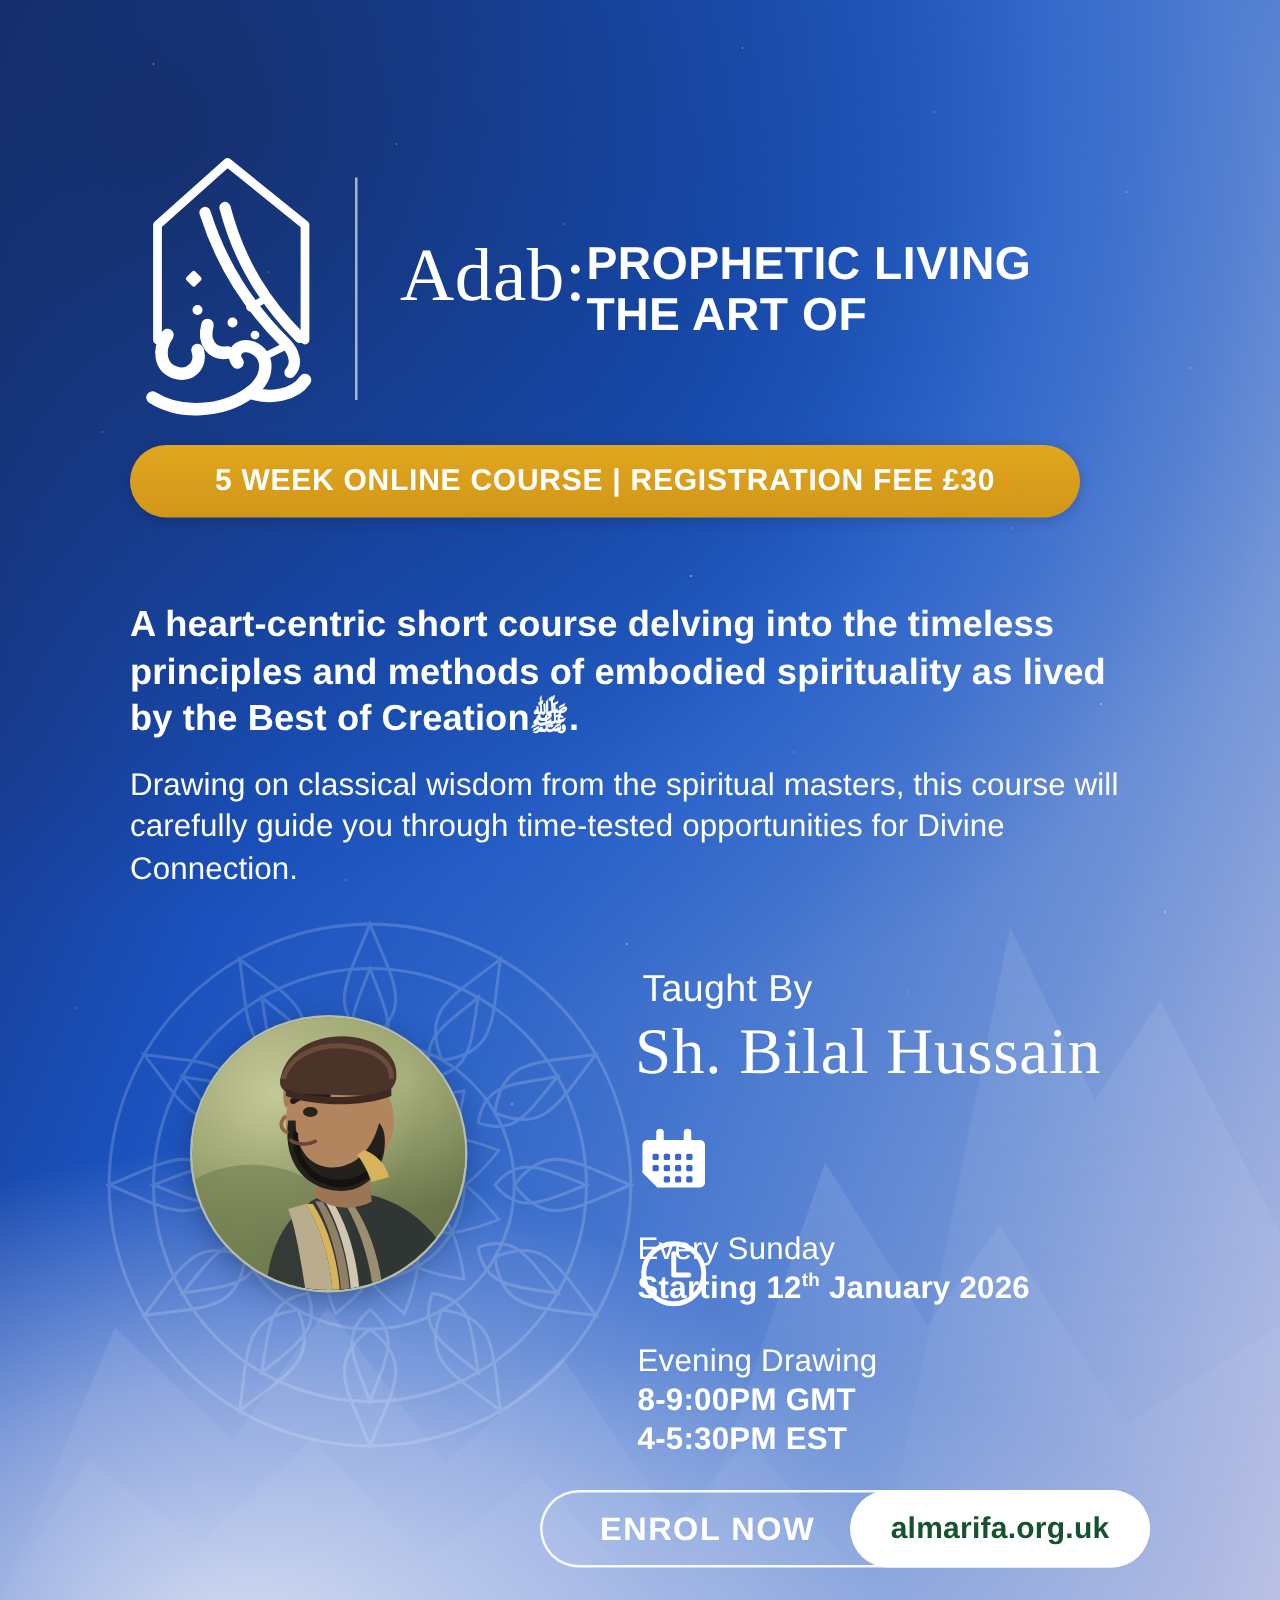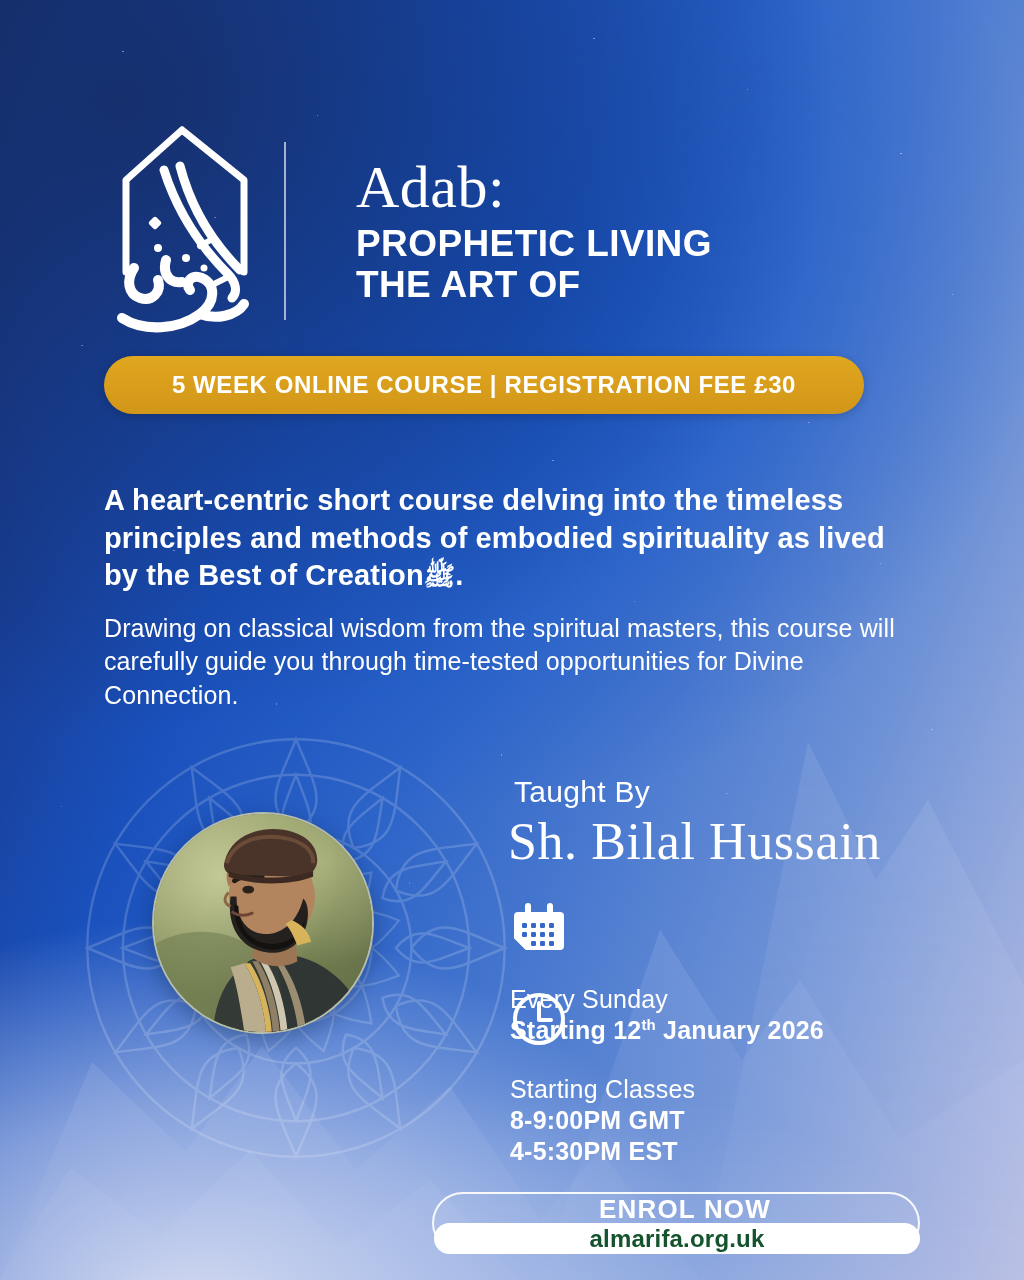--- a/index.html
+++ b/index.html
@@ -89,21 +89,21 @@
   .logo-mark svg{width:100%;height:100%;display:block;}
 
   .header-divider{
     width:2px;
     height:178px;
     margin:0 34px 0 20px;
     background:rgba(255,255,255,.62);
     flex:none;
   }
 
-  .titles{display:flex;flex-direction:column;justify-content:flex-start;margin-left:36px;}
+  .titles{display:flex;justify-content:flex-start;}
   .title-adab{
     font-family:"Liberation Serif", serif;
     font-size:60px;
     line-height:1.0;
     color:#ffffff;
     letter-spacing:.5px;
     margin-bottom:6px;
     font-weight:400;
   }
   .title-sub{
@@ -225,21 +225,20 @@
     position:absolute;
     left:432px; top:1192px;
     height:62px;
     width:488px;
     border-radius:31px;
     border:2px solid rgba(255,255,255,.92);
     display:flex;
     align-items:center;
     padding:0 0 0 0;
     background:rgba(255,255,255,.06);
-    flex-direction:column;
   }
   .cta-label{
     flex:none;
     padding-left:46px;
     padding-right:28px;
     color:#ffffff;
     font-size:26px;
     font-weight:700;
     letter-spacing:1.2px;
     white-space:nowrap;
@@ -520,21 +519,21 @@
   </div>
 
   <div class="info-row clock">
     <div class="info-icon">
       <svg viewBox="0 0 58 58" aria-hidden="true">
         <circle cx="29" cy="29" r="24" fill="none" stroke="#ffffff" stroke-width="4"></circle>
         <path d="M29 13 V30 H41" fill="none" stroke="#ffffff" stroke-width="4" stroke-linecap="round" stroke-linejoin="round"></path>
       </svg>
     </div>
     <div class="info-text">
-      <div class="info-title">Starting Classes</div>
+      <div class="info-title">Evening Drawing</div>
       <div class="info-strong">8-9:00PM GMT</div>
       <div class="info-strong">4-5:30PM EST</div>
     </div>
   </div>
 
   <div class="cta">
     <div class="cta-label">ENROL NOW</div>
     <div class="cta-url">almarifa.org.uk</div>
   </div>
 

